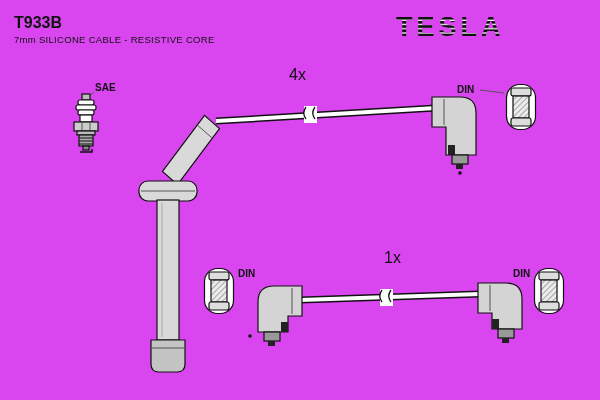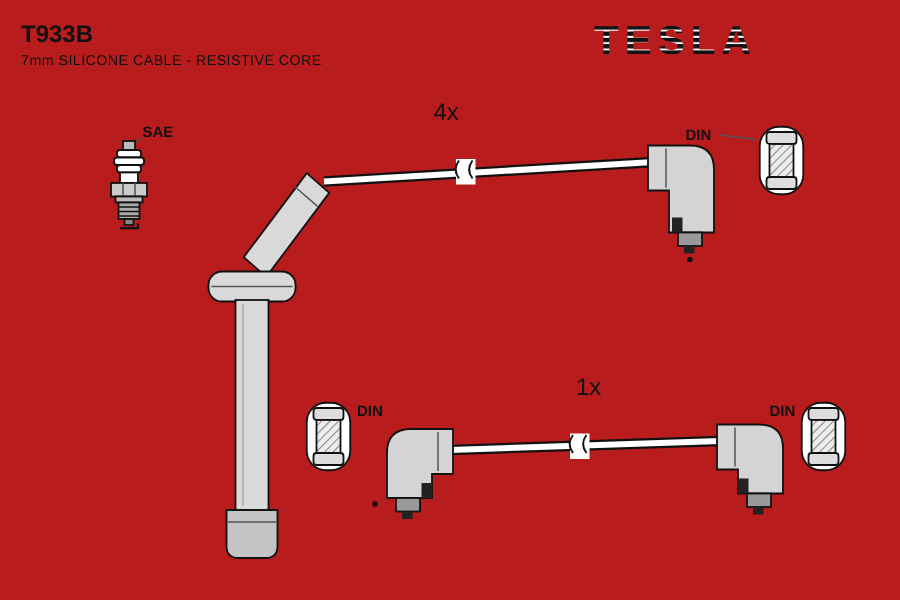--- a/index.html
+++ b/index.html
@@ -1,20 +1,20 @@
 <!DOCTYPE html>
 <html><head>
 <meta charset="utf-8">
 <style>
   html, body { margin: 0; padding: 0; background: #fff; }
   .stage {
     position: relative;
     width: 600px;
     height: 400px;
-    background: #b91c1c;
+    background: #d946ef;
     overflow: hidden;
     font-family: "Liberation Sans", sans-serif;
   }
   svg { display: block; }
   .t-pn    { font: 700 16px "Liberation Sans", sans-serif; fill: #111; }
   .t-sub   { font: 400 9.5px "Liberation Sans", sans-serif; fill: #111; letter-spacing: 0.3px; }
   .t-logo  { font: 800 27px "Liberation Sans", sans-serif; letter-spacing: 4px; }
   .t-label { font: 600 10px "Liberation Sans", sans-serif; fill: #111; }
   .t-qty   { font: 400 16px "Liberation Sans", sans-serif; fill: #111; }
   .outline { stroke: #111; stroke-width: 1.2; }

